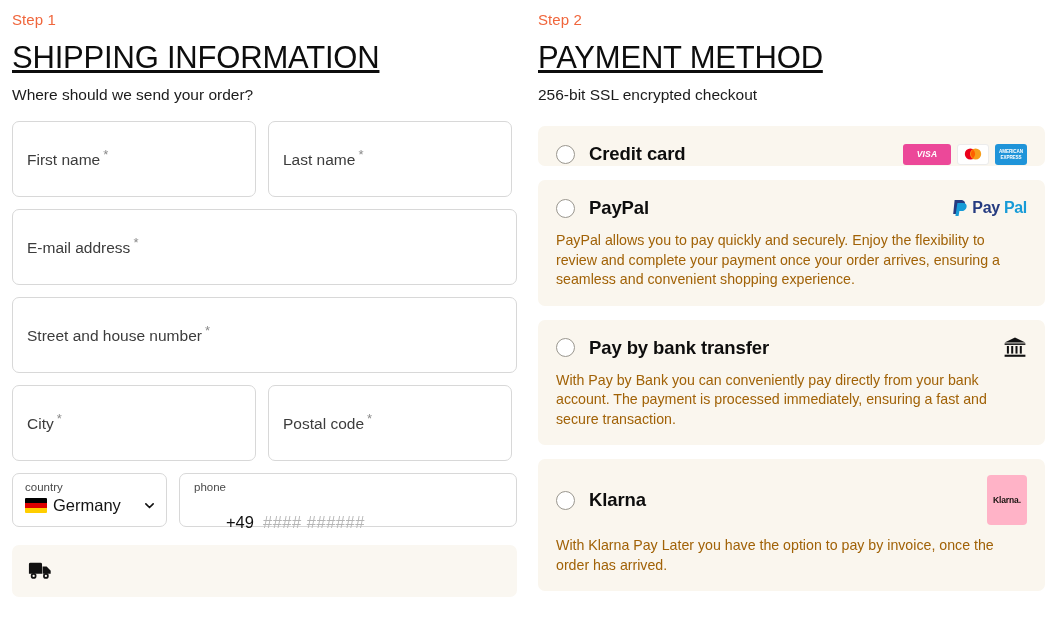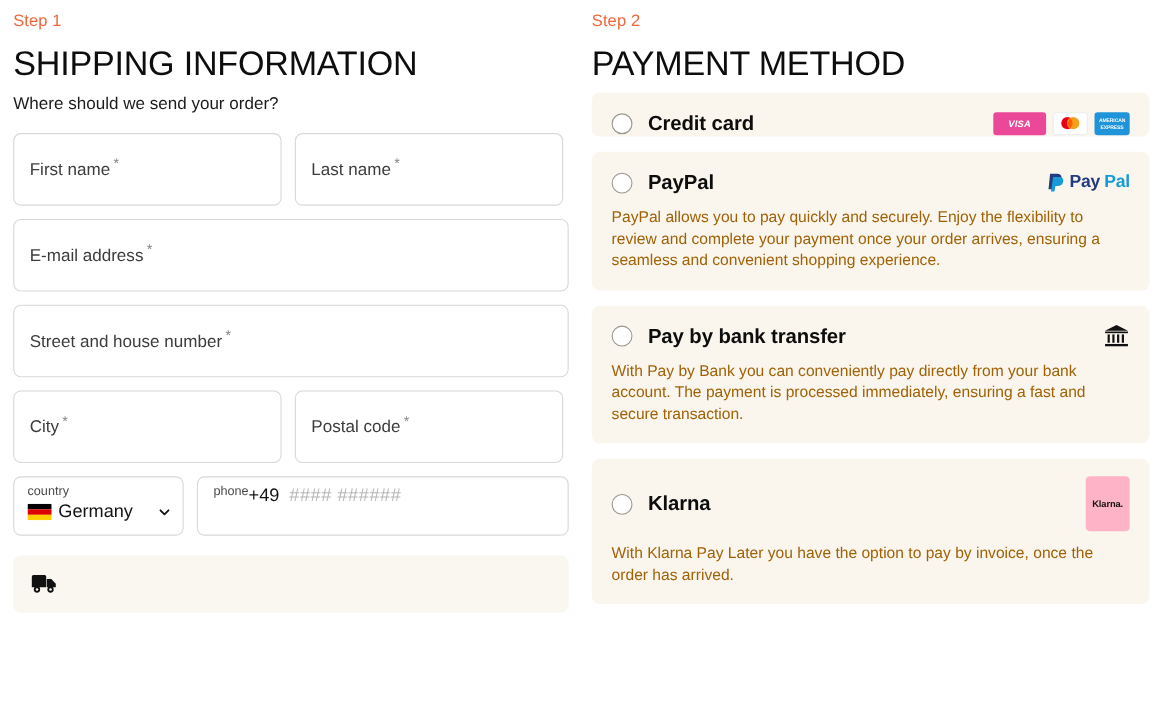--- a/index.html
+++ b/index.html
@@ -40,41 +40,42 @@
     margin: 0 0 10px 0;
     letter-spacing: 0.1px;
   }
   h1.section-title {
     font-size: 31px;
     line-height: 36px;
     font-weight: 400;
     margin: 0 0 8px 0;
     letter-spacing: -0.2px;
     color: #0d0d0d;
+    text-decoration: underline;
   }
   .section-sub {
     font-size: 15.5px;
     line-height: 21px;
     margin: 0 0 16px 0;
     color: #1b1b1b;
   }
   .col-right .section-sub { margin-bottom: 21px; }
 
   
   .field-row {
     display: flex;
     gap: 12px;
     margin-bottom: 12px;
   }
   .field {
     border: 1px solid #d8d8d8;
     border-radius: 7px;
     background: #fff;
     box-sizing: border-box;
-    height: 66px;
+    height: 76px;
     display: flex;
     align-items: center;
     padding: 0 14px;
     position: relative;
   }
   .field.half { width: 244px; flex: 0 0 244px; }
   .field.full { width: 100%; }
   .field-label {
     font-size: 15.5px;
     color: #3c3c3c;
@@ -153,20 +154,21 @@
   .chev {
     width: 13px;
     height: 13px;
     flex: 0 0 13px;
     display: block;
   }
   .phone-value-wrap {
     display: flex;
     align-items: baseline;
     gap: 9px;
+    margin-top: 32px;
   }
   .phone-prefix {
     font-size: 16.5px;
     color: #111111;
     line-height: 20px;
   }
   .phone-placeholder {
     font-size: 16.5px;
     color: #b6b6b6;
     line-height: 20px;
@@ -375,20 +377,21 @@
     </div>
 
   </div>
 
   <div class="col-right">
 
     <div class="step-label">Step 2</div>
 
     <h1 class="section-title">PAYMENT METHOD</h1>
 
+    <p class="section-sub">256-bit SSL encrypted checkout</p>
 
     <div class="pay-card credit">
       <div class="pay-head">
         <span class="radio"></span>
         <span class="pay-name">Credit card</span>
         <span class="brand-row">
           <span class="logo-visa">
             <span>VISA</span>
           </span>
           <span class="logo-mc">

